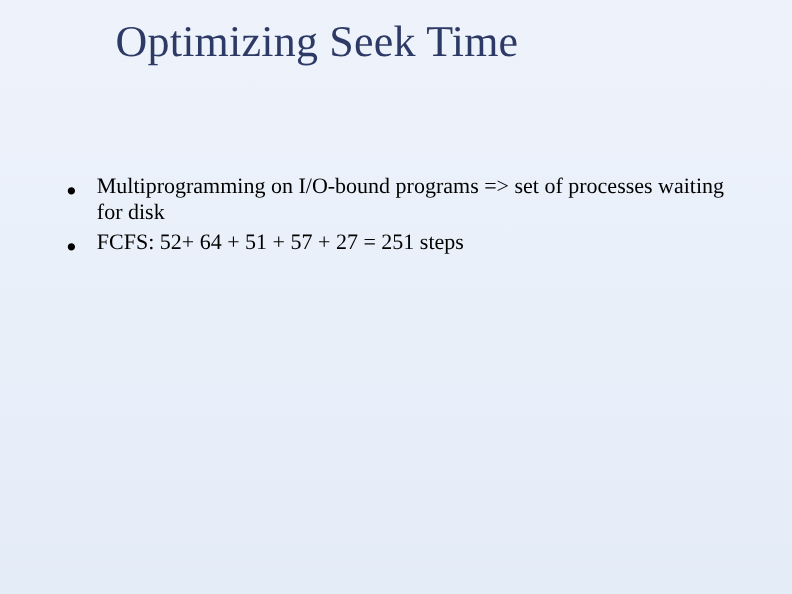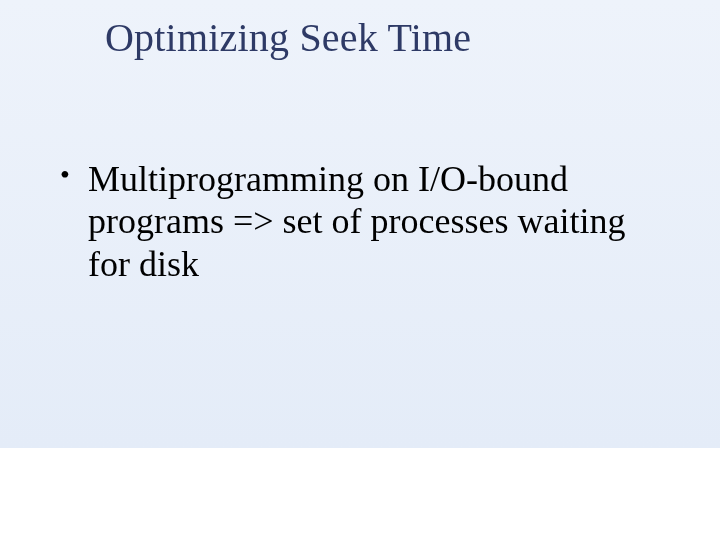--- a/index.html
+++ b/index.html
@@ -4,21 +4,21 @@
 <style>
   html, body {
     margin: 0;
     padding: 0;
     width: 720px;
     height: 540px;
     overflow: hidden;
   }
   .slide {
     width: 720px;
-    height: 448px;
+    height: 540px;
     background: linear-gradient(to bottom, #eef3fb 0%, #e4ecf8 100%);
     box-sizing: border-box;
     font-family: "Times New Roman", Times, serif;
     color: #000;
     position: relative;
   }
   .title {
     font-size: 40px;
     color: #2e3a66;
     position: absolute;
@@ -32,21 +32,21 @@
     top: 158px;
     left: 54px;
     right: 50px;
   }
   ul.bullets {
     list-style: none;
     margin: 0;
     padding: 0;
   }
   ul.bullets > li {
-    font-size: 36px;
+    font-size: 20px;
     line-height: 1.18;
     margin: 0 0 4px 0;
     padding-left: 34px;
     position: relative;
     color: #000;
   }
   ul.bullets > li::before {
     content: "•";
     position: absolute;
     left: 6px;
@@ -56,15 +56,16 @@
   }
 </style>
 </head>
 <body>
 
 <div class="slide">
   <div class="title">Optimizing Seek Time</div>
   <div class="body">
     <ul class="bullets">
       <li>Multiprogramming on I/O-bound programs =&gt; set of processes waiting for disk</li>
+      <li>FCFS: 52+ 64 + 51 + 57 + 27 = 251 steps</li>
     </ul>
   </div>
 </div>
 
 </body></html>

